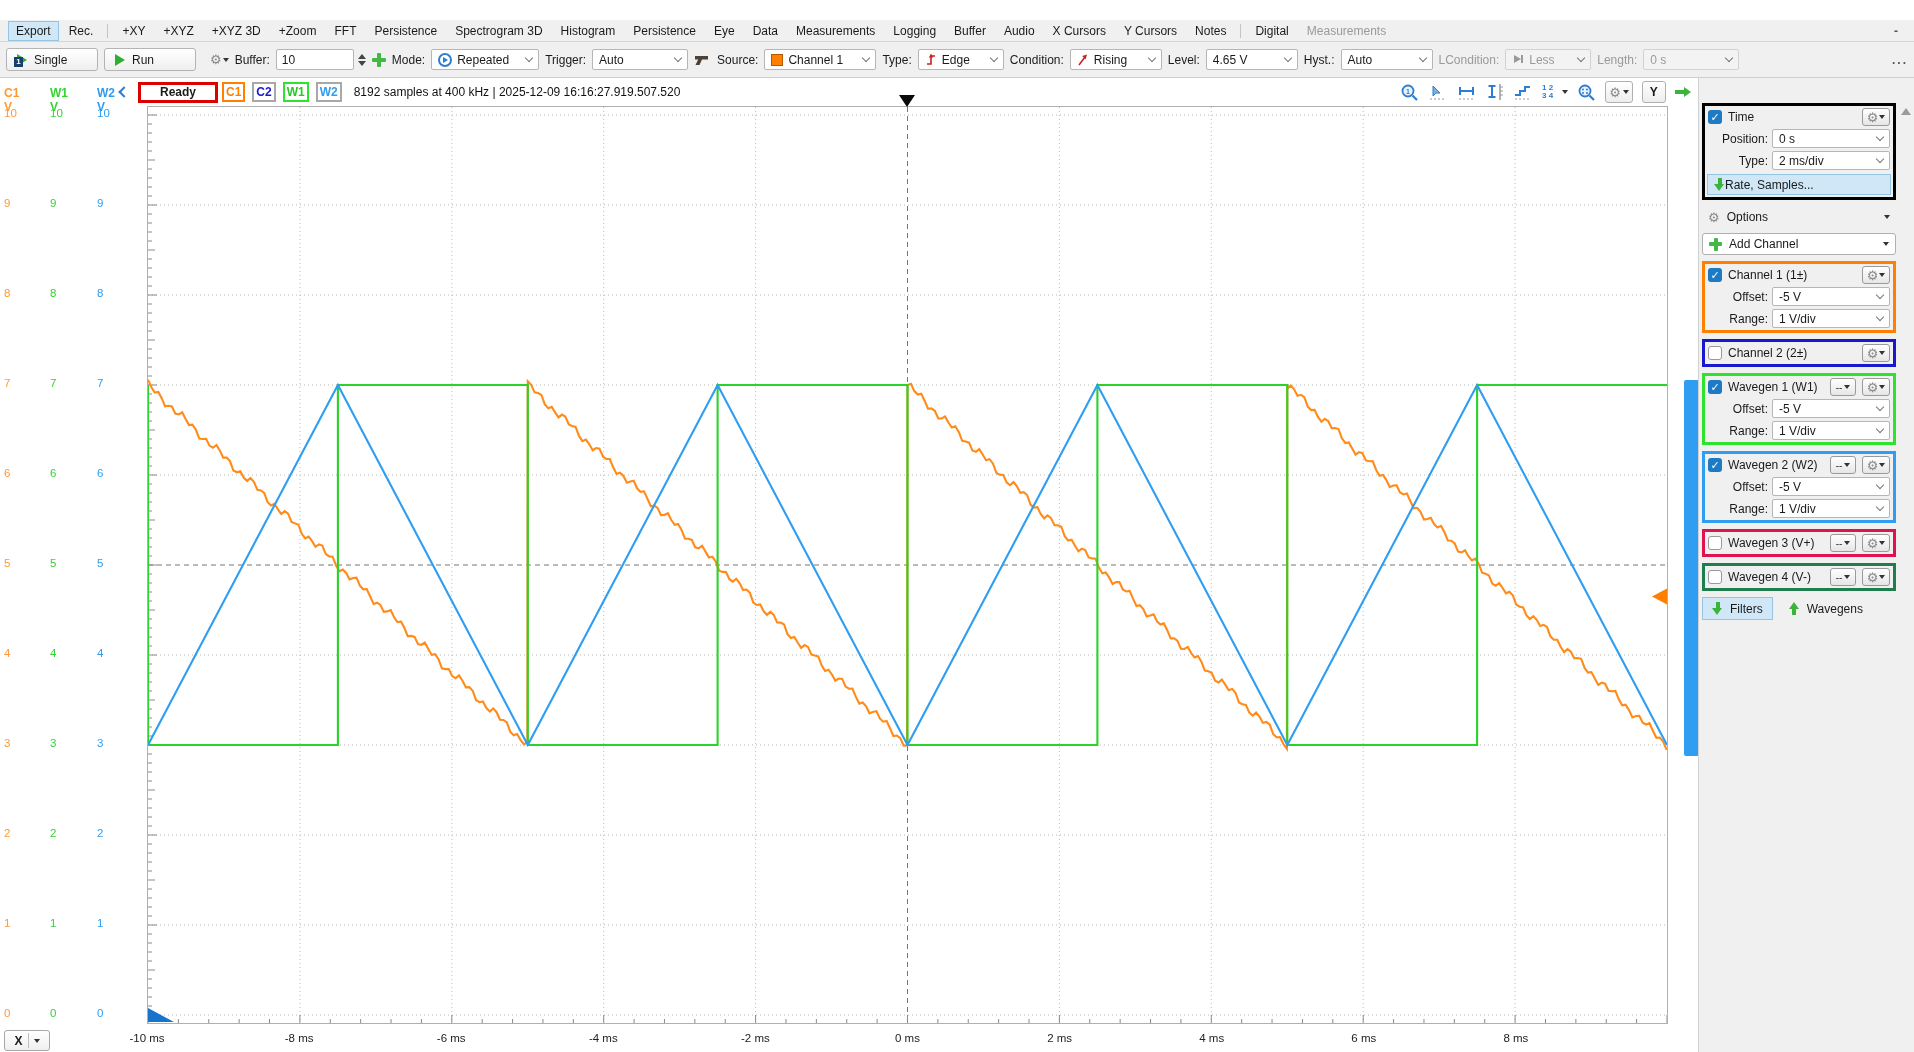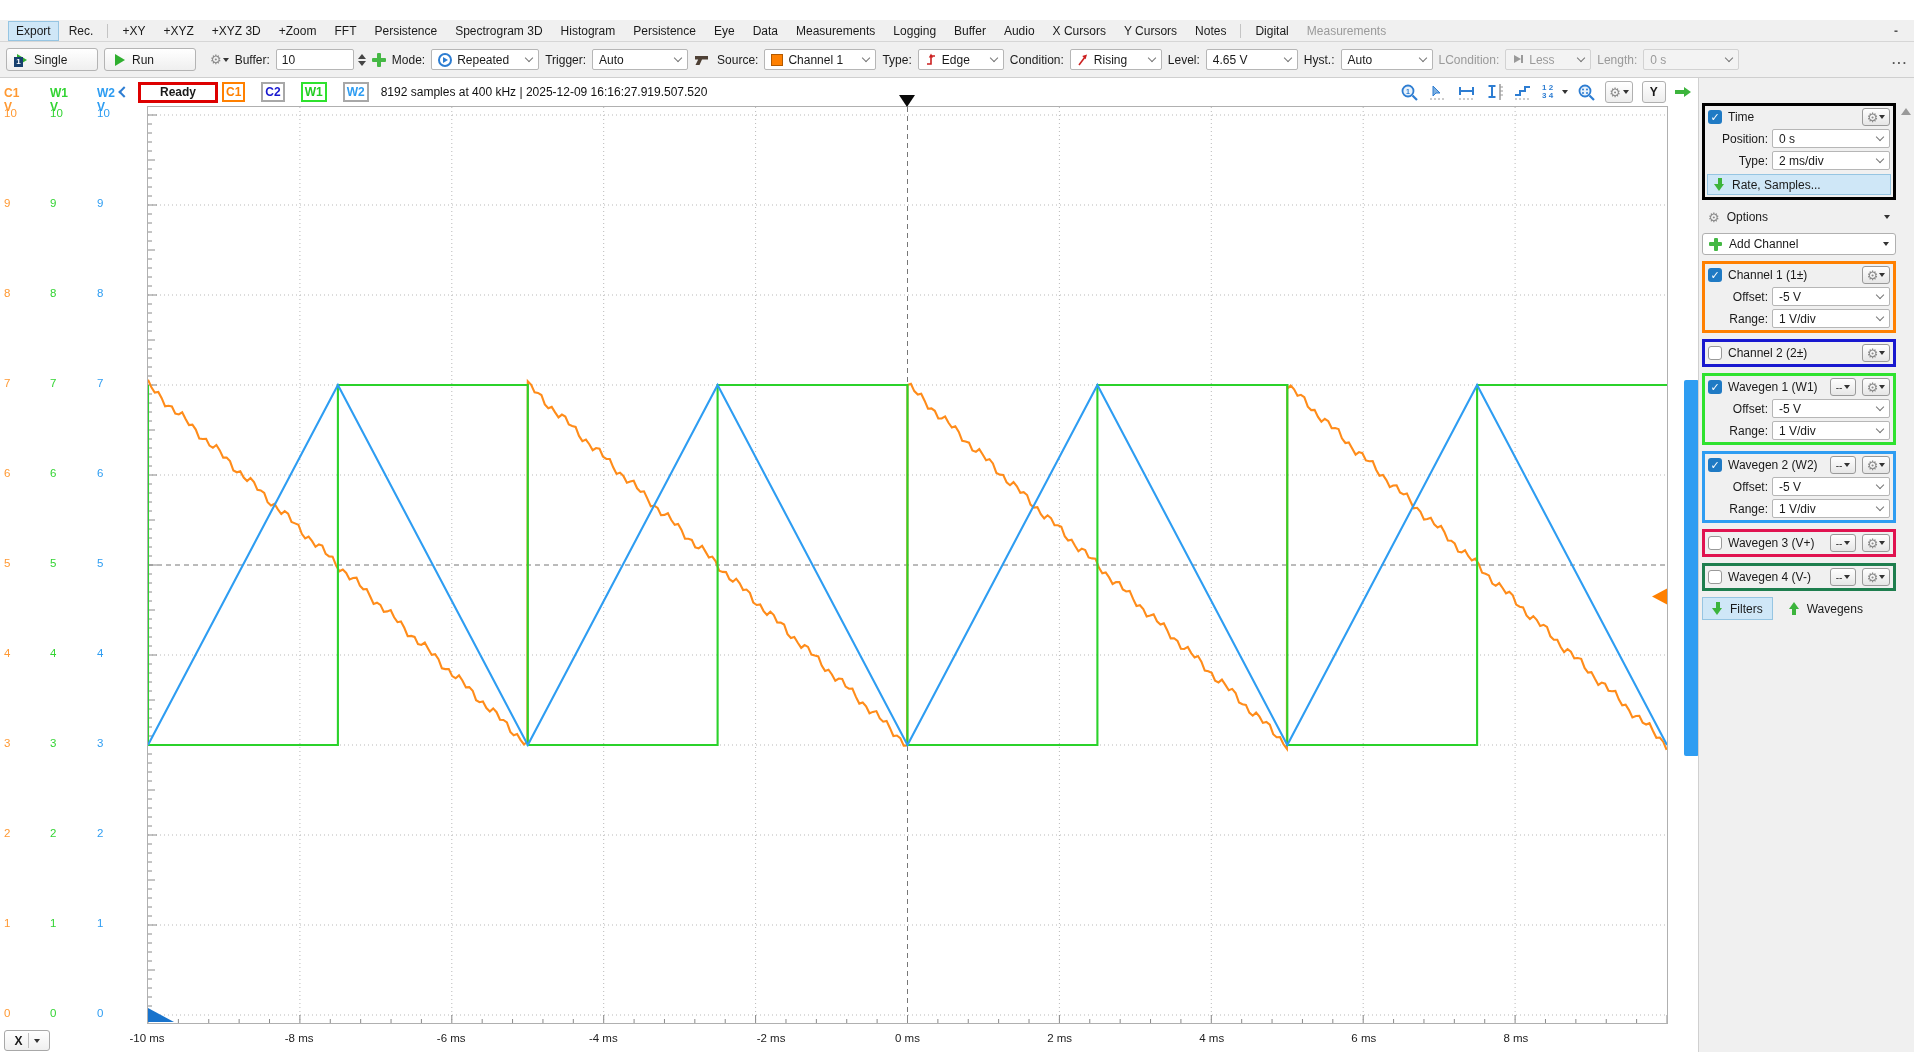--- a/index.html
+++ b/index.html
@@ -116,21 +116,21 @@
     line-height:14px; text-align:center; flex:none; }
   .cb.off { background:#fff; border:1px solid #999; }
   .gearbtn { width:28px; height:18px; border:1px solid #9a9a9a; border-radius:3px;
     background:linear-gradient(#fff,#e6e6e6); display:inline-flex; align-items:center; justify-content:center; gap:1px; flex:none; }
   .minicombo { width:26px; height:18px; border:1px solid #9a9a9a; border-radius:3px;
     background:linear-gradient(#fff,#e6e6e6); display:inline-flex; align-items:center; justify-content:center; gap:2px;
     font-size:10px; color:#333; flex:none; }
   .prow { display:flex; align-items:center; padding:1px 3px 2px 3px; gap:4px; }
   .prow .plbl { width:60px; flex:none;text-align:right; }
   .prow .combo { flex:1; height:19px; }
-  .hlbtn { background:#cfe7f7; border:1px solid #96c5e2; display:flex; align-items:center; gap:7px;
+  .hlbtn { background:#cfe7f7; border:1px solid #96c5e2; display:flex; align-items:center; gap:0;
     height:21px; padding:0 6px; margin:2px; }
   .flatrow { display:flex; align-items:center; gap:7px; height:22px; padding:0 6px; margin-bottom:5px; }
   .flatrow .tri-dn { margin-left:auto; }
   .combobtn { background:#fff; border:1px solid #b0b0b0; border-radius:3px; display:flex; align-items:center; gap:7px;
     height:22px; padding:0 6px; margin-bottom:6px; }
   .combobtn .tri-dn { margin-left:auto; }
   #bottom-btns { display:flex; align-items:center; gap:10px; margin-top:4px; }
   #filters-btn { background:#cfe7f7; border:1px solid #96c5e2; height:23px; display:inline-flex;
     align-items:center; gap:7px; padding:0 9px; }
   #wavegens-btn { height:23px; display:inline-flex; align-items:center; gap:7px; padding:0 6px; }
@@ -271,21 +271,21 @@
   <div class="combo gray" style="width:96px">
     <span>0 s</span>
       <span class="chev"></span>
   </div>
   <span id="tb-ellipsis">...</span>
 </div>
 
 <div id="statusbar">
   <span id="collapse-chv"></span>
   <div id="ready-box">Ready</div>
-  <span id="chtabs" style="display:inline-flex;gap:16px">
+  <span id="chtabs" style="display:inline-flex;gap:7px">
       <span class="chtab" style="color: rgb(255, 128, 0); border-color: rgb(255, 128, 0);">C1</span>
       <span class="chtab" style="color: rgb(24, 24, 207); border-color: rgb(168, 168, 168);">C2</span>
       <span class="chtab" style="color: rgb(34, 204, 34); border-color: rgb(46, 226, 46);">W1</span>
       <span class="chtab" style="color: rgb(46, 157, 242); border-color: rgb(168, 168, 168);">W2</span>
     </span>
   <span id="status-info">8192 samples at 400 kHz  | 2025-12-09 16:16:27.919.507.520</span>
 </div>
 
 <div id="plot-tools">
   <svg width="19" height="19">
@@ -557,21 +557,21 @@
       <polygon points="0,901 26,915 0,915" fill="#1873cc"></polygon>
     </svg>
   </div>
 <div id="trig-top" style="left: 898.5px;"></div>
 <div id="blue-bar"></div>
 <div id="xlabels">
     <span class="xlab" style="left: 117px;">-10 ms</span>
     <span class="xlab" style="left: 269.1px;">-8 ms</span>
     <span class="xlab" style="left: 421.2px;">-6 ms</span>
     <span class="xlab" style="left: 573.3px;">-4 ms</span>
-    <span class="xlab" style="left: 725.4px; text-align: right;">-2 ms</span>
+    <span class="xlab" style="left: 725.4px;">-2 ms</span>
     <span class="xlab" style="left: 877.5px;">0 ms</span>
     <span class="xlab" style="left: 1029.6px;">2 ms</span>
     <span class="xlab" style="left: 1181.7px;">4 ms</span>
     <span class="xlab" style="left: 1333.8px;">6 ms</span>
     <span class="xlab" style="left: 1485.9px;">8 ms</span>
     <span class="xlab" style="left: 1638px; margin-top: 48px;">10 ms</span>
   </div>
 
 <div id="x-btn">
   <span>X</span>

